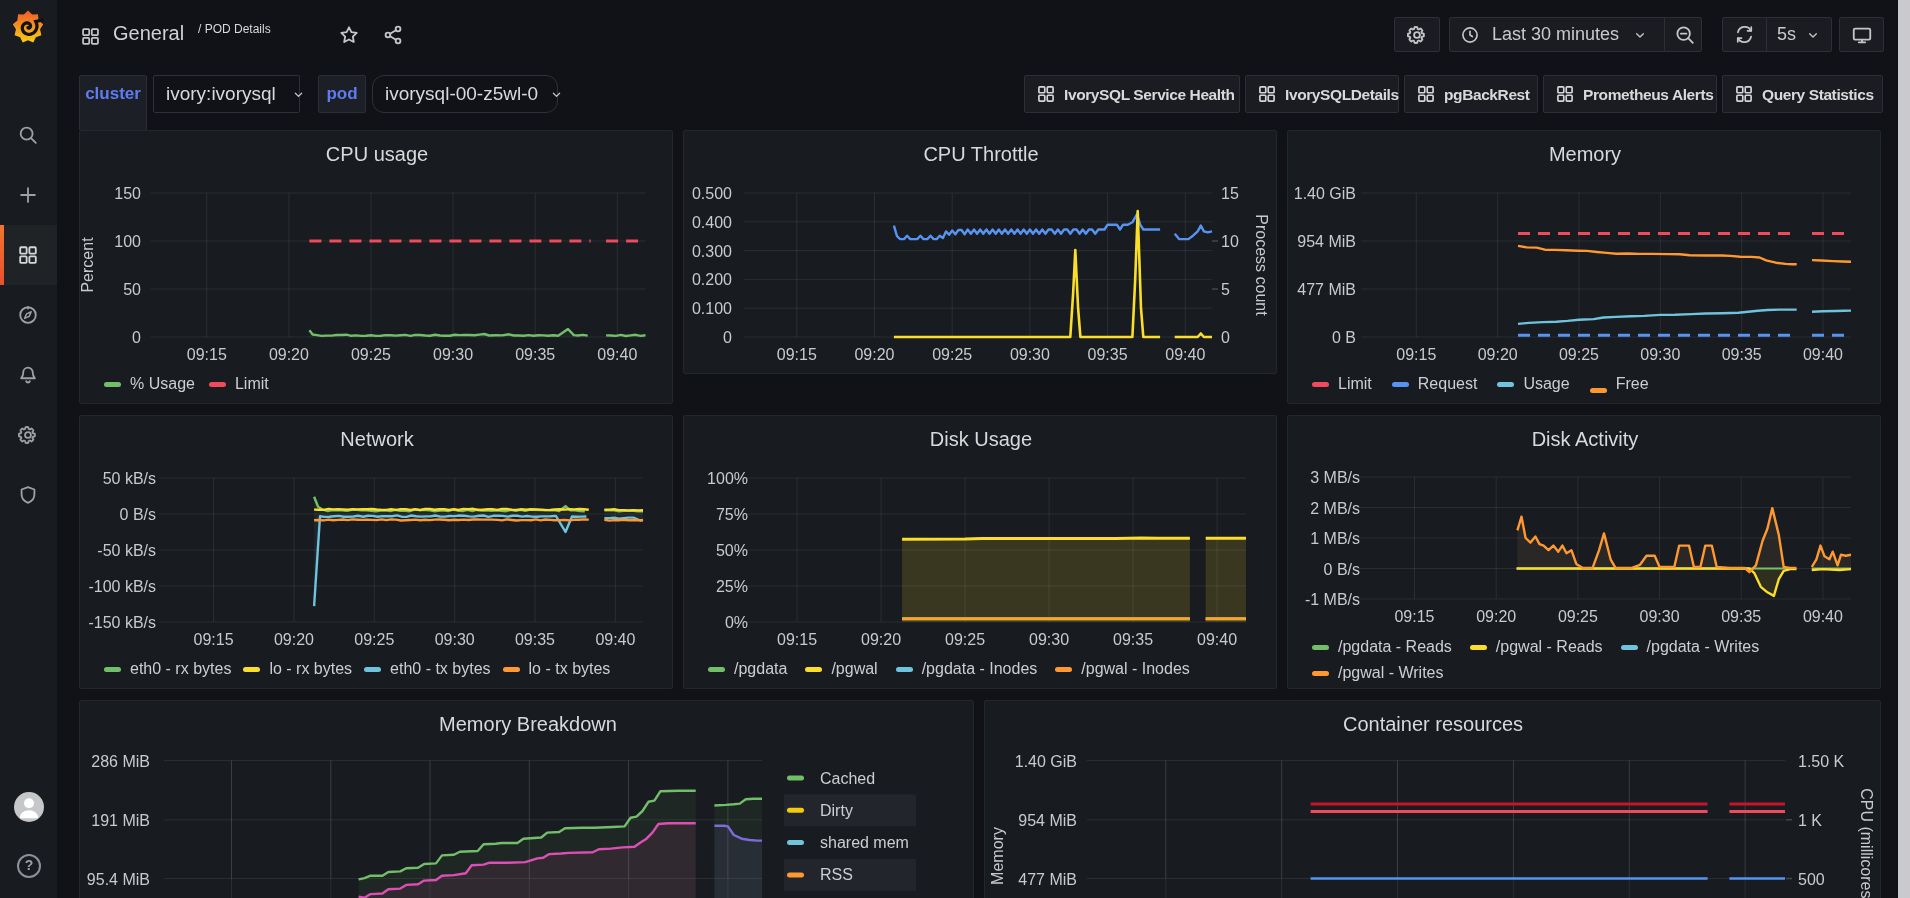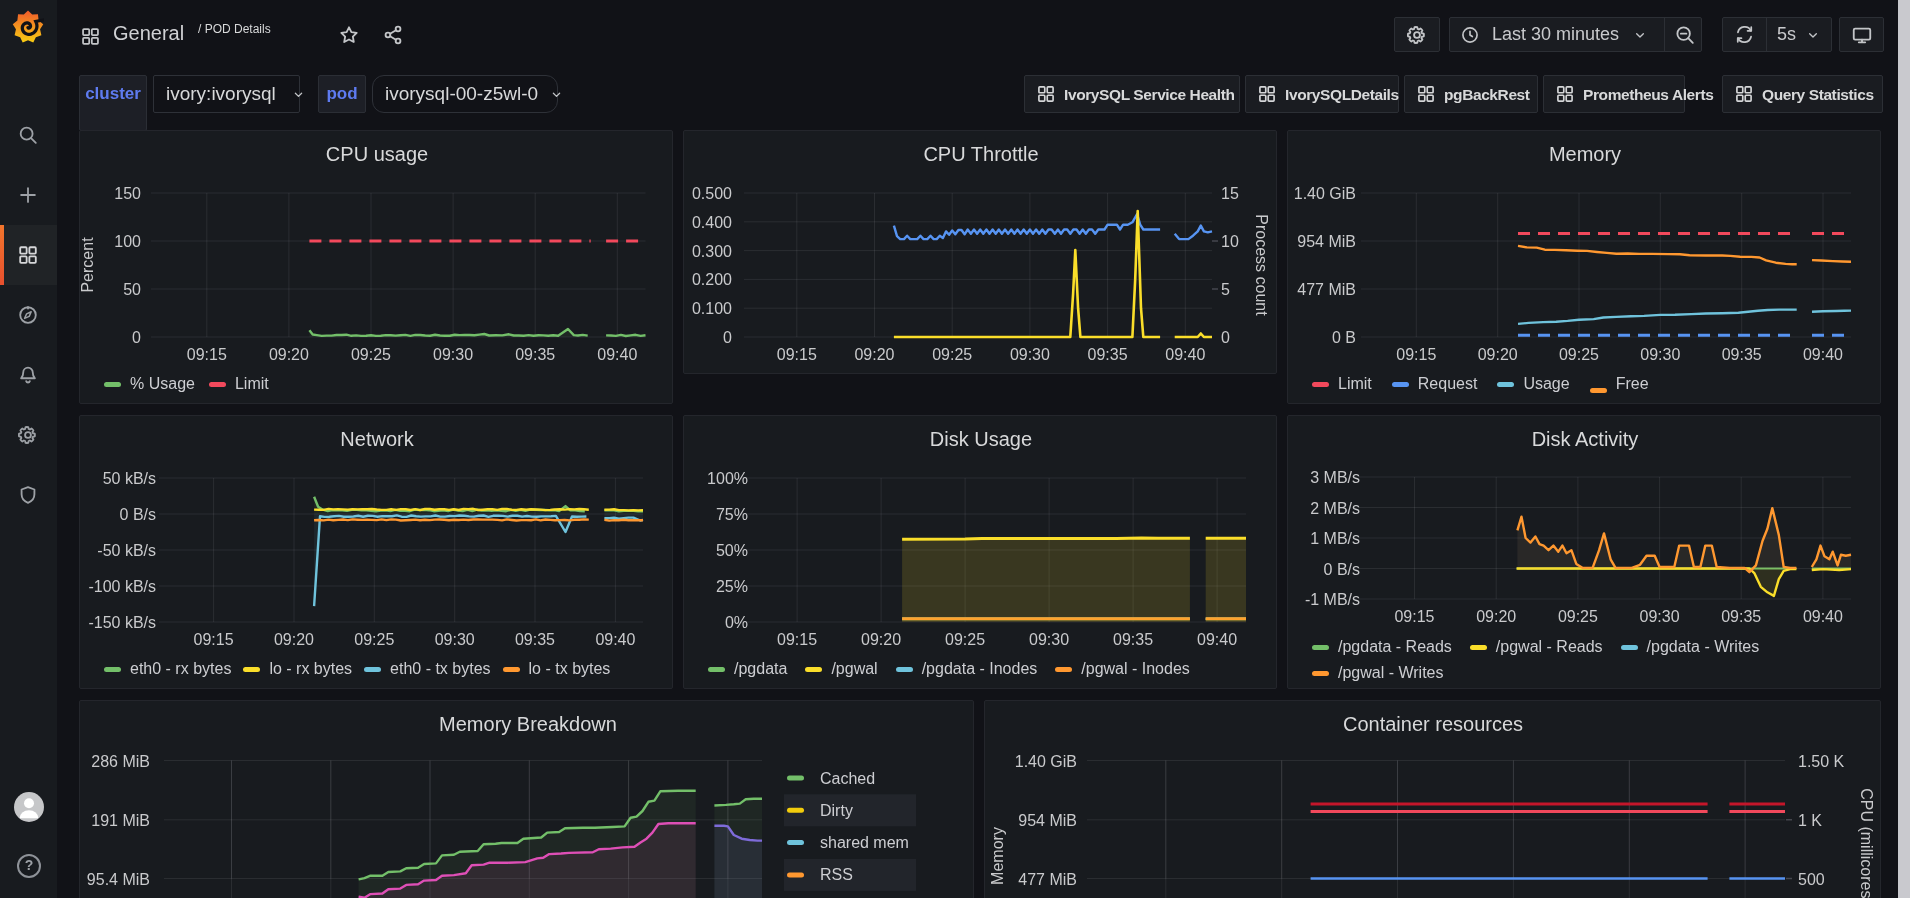--- a/index.html
+++ b/index.html
@@ -178,21 +178,21 @@
     <div style="position:absolute;left:11px;top:8px">
       <svg style="position:absolute;left:0px;top:0px" width="20" height="20" viewBox="0 0 24 24" fill="none" stroke="#d5d6d8" stroke-width="2" stroke-linecap="round" stroke-linejoin="round">
         <rect x="3.5" y="3.5" width="7" height="7" rx="1"></rect>
         <rect x="13.5" y="3.5" width="7" height="7" rx="1"></rect>
         <rect x="3.5" y="13.5" width="7" height="7" rx="1"></rect>
         <rect x="13.5" y="13.5" width="7" height="7" rx="1"></rect>
       </svg>
     </div>
     <span style="position:absolute;left:39px;top:10px;font-size:15.5px;font-weight:700;letter-spacing:-0.4px;color:#d8d9da;white-space:nowrap">pgBackRest</span>
   </div>
-<div style="position:absolute;left:1543px;top:75px;width:142px;height:38px;border:1px solid #2c2f35;background:#1a1c21;border-radius:2px;box-sizing:border-box">
+<div style="position:absolute;left:1543px;top:75px;width:174px;height:38px;border:1px solid #2c2f35;background:#1a1c21;border-radius:2px;box-sizing:border-box">
     <div style="position:absolute;left:11px;top:8px">
       <svg style="position:absolute;left:0px;top:0px" width="20" height="20" viewBox="0 0 24 24" fill="none" stroke="#d5d6d8" stroke-width="2" stroke-linecap="round" stroke-linejoin="round">
         <rect x="3.5" y="3.5" width="7" height="7" rx="1"></rect>
         <rect x="13.5" y="3.5" width="7" height="7" rx="1"></rect>
         <rect x="3.5" y="13.5" width="7" height="7" rx="1"></rect>
         <rect x="13.5" y="13.5" width="7" height="7" rx="1"></rect>
       </svg>
     </div>
     <span style="position:absolute;left:39px;top:10px;font-size:15.5px;font-weight:700;letter-spacing:-0.4px;color:#d8d9da;white-space:nowrap">Prometheus Alerts</span>
   </div>

